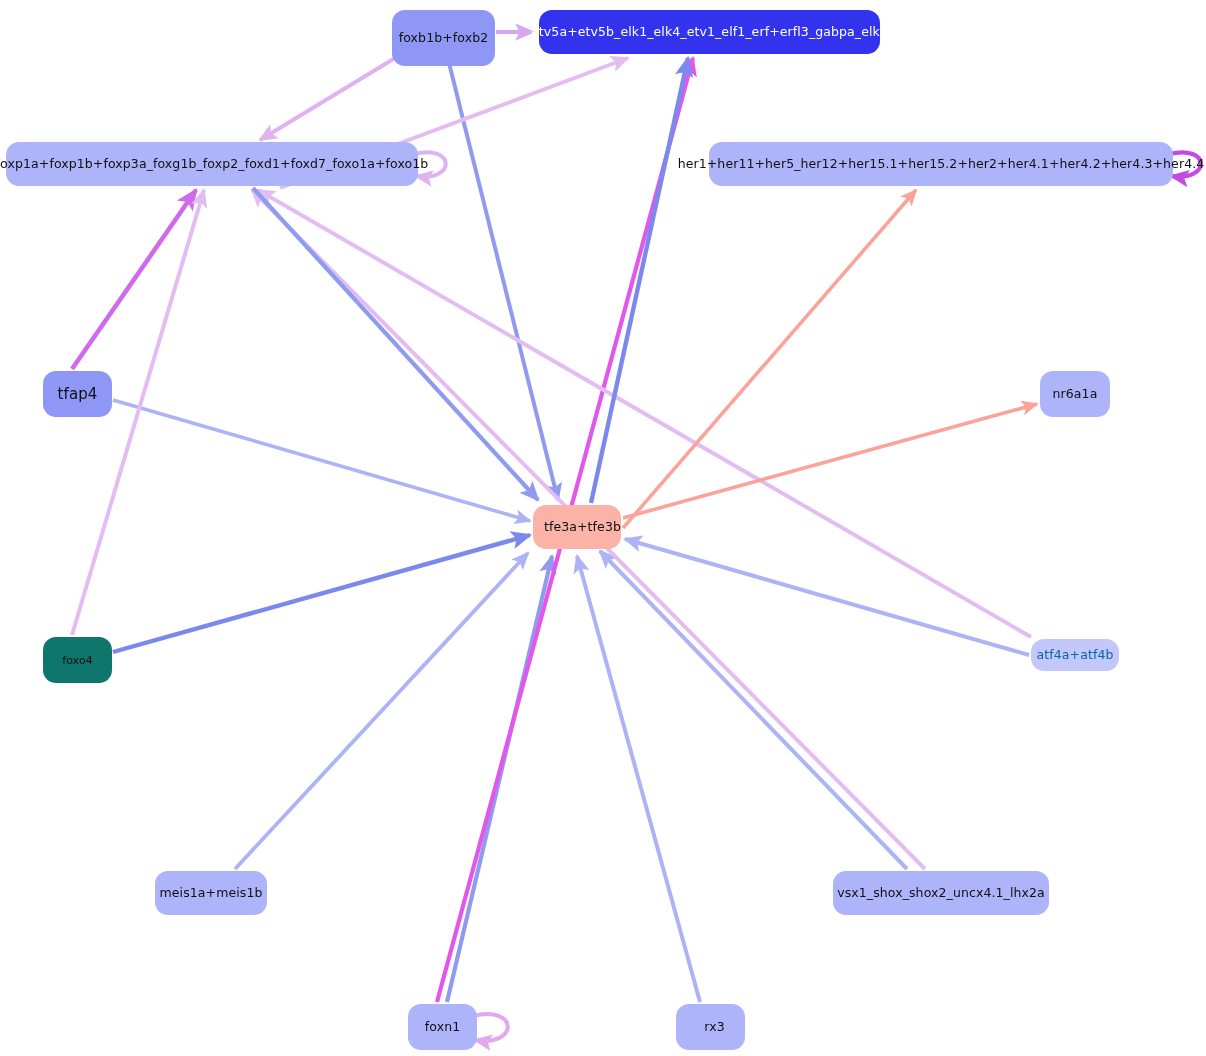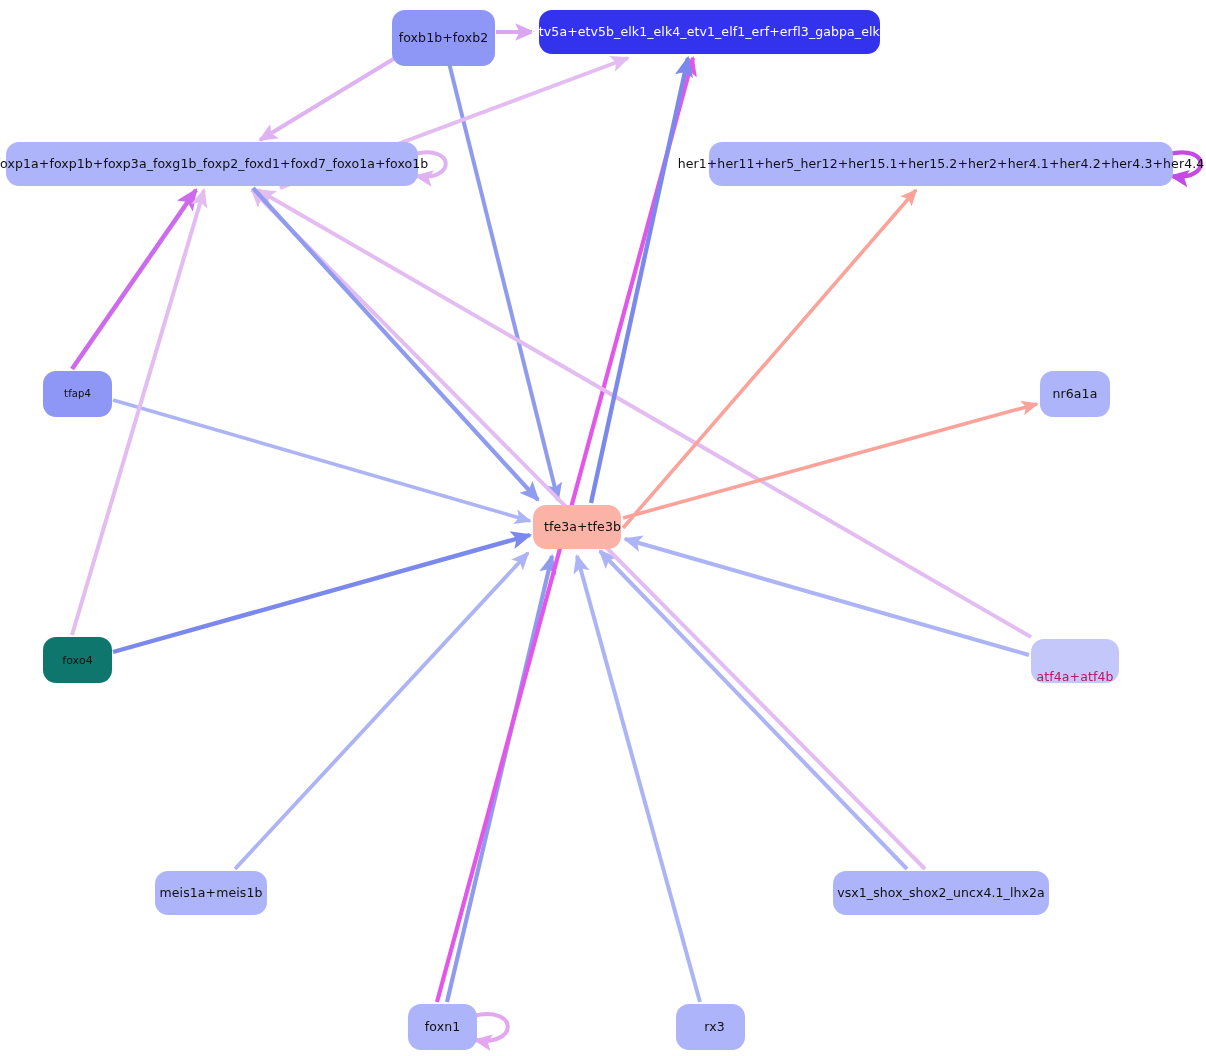--- a/index.html
+++ b/index.html
@@ -115,33 +115,33 @@
       </div>
       <div class="node" style="left: 539px; top: 10px; width: 341px; height: 44px; background: rgb(51, 51, 238); color: rgb(255, 255, 255); font-size: 12.5px;">
         <span class="node-label">etv5a+etv5b_elk1_elk4_etv1_elf1_erf+erfl3_gabpa_elk3</span>
       </div>
       <div class="node" style="left: 6px; top: 142px; width: 412px; height: 44px; background: rgb(174, 180, 250); color: rgb(16, 16, 16); font-size: 12.5px;">
         <span class="node-label">foxp1a+foxp1b+foxp3a_foxg1b_foxp2_foxd1+foxd7_foxo1a+foxo1b</span>
       </div>
       <div class="node" style="left: 709px; top: 142px; width: 464px; height: 44px; background: rgb(174, 180, 250); color: rgb(16, 16, 16); font-size: 12.5px;">
         <span class="node-label">her1+her11+her5_her12+her15.1+her15.2+her2+her4.1+her4.2+her4.3+her4.4</span>
       </div>
-      <div class="node" style="left: 43px; top: 371px; width: 69px; height: 46px; background: rgb(142, 150, 246); color: rgb(16, 16, 16); font-size: 10px;">
+      <div class="node" style="left: 43px; top: 371px; width: 69px; height: 46px; background: rgb(142, 150, 246); color: rgb(16, 16, 16); font-size: 15px;">
         <span class="node-label">tfap4</span>
       </div>
       <div class="node" style="left: 1040px; top: 371px; width: 70px; height: 46px; background: rgb(174, 180, 250); color: rgb(16, 16, 16); font-size: 12.5px;">
         <span class="node-label">nr6a1a</span>
       </div>
       <div class="node" style="left: 533px; top: 505px; width: 88px; height: 44px; background: rgb(251, 179, 168); color: rgb(16, 16, 16); font-size: 12.5px; justify-content: flex-end;">
         <span class="node-label">tfe3a+tfe3b</span>
       </div>
       <div class="node" style="left: 43px; top: 637px; width: 69px; height: 46px; background: #0f766e; color: rgb(16, 16, 16); font-size: 11px;">
         <span class="node-label">foxo4</span>
       </div>
-      <div class="node" style="left: 1031px; top: 639px; width: 88px; height: 44px; background: rgb(195, 199, 249); color: #be185d; font-size: 12.5px; align-items: flex-end;">
+      <div class="node" style="left: 1031px; top: 639px; width: 88px; height: 32px; background: rgb(195, 199, 249); color: #0369a1; font-size: 12.5px;">
         <span class="node-label">atf4a+atf4b</span>
       </div>
       <div class="node" style="left: 155px; top: 871px; width: 112px; height: 44px; background: rgb(174, 180, 250); color: rgb(16, 16, 16); font-size: 12.5px;">
         <span class="node-label">meis1a+meis1b</span>
       </div>
       <div class="node" style="left: 833px; top: 871px; width: 216px; height: 44px; background: rgb(174, 180, 250); color: rgb(16, 16, 16); font-size: 12.5px;">
         <span class="node-label">vsx1_shox_shox2_uncx4.1_lhx2a</span>
       </div>
       <div class="node" style="left: 408px; top: 1004px; width: 69px; height: 46px; background: rgb(174, 180, 250); color: rgb(16, 16, 16); font-size: 12.5px;">
         <span class="node-label">foxn1</span>

